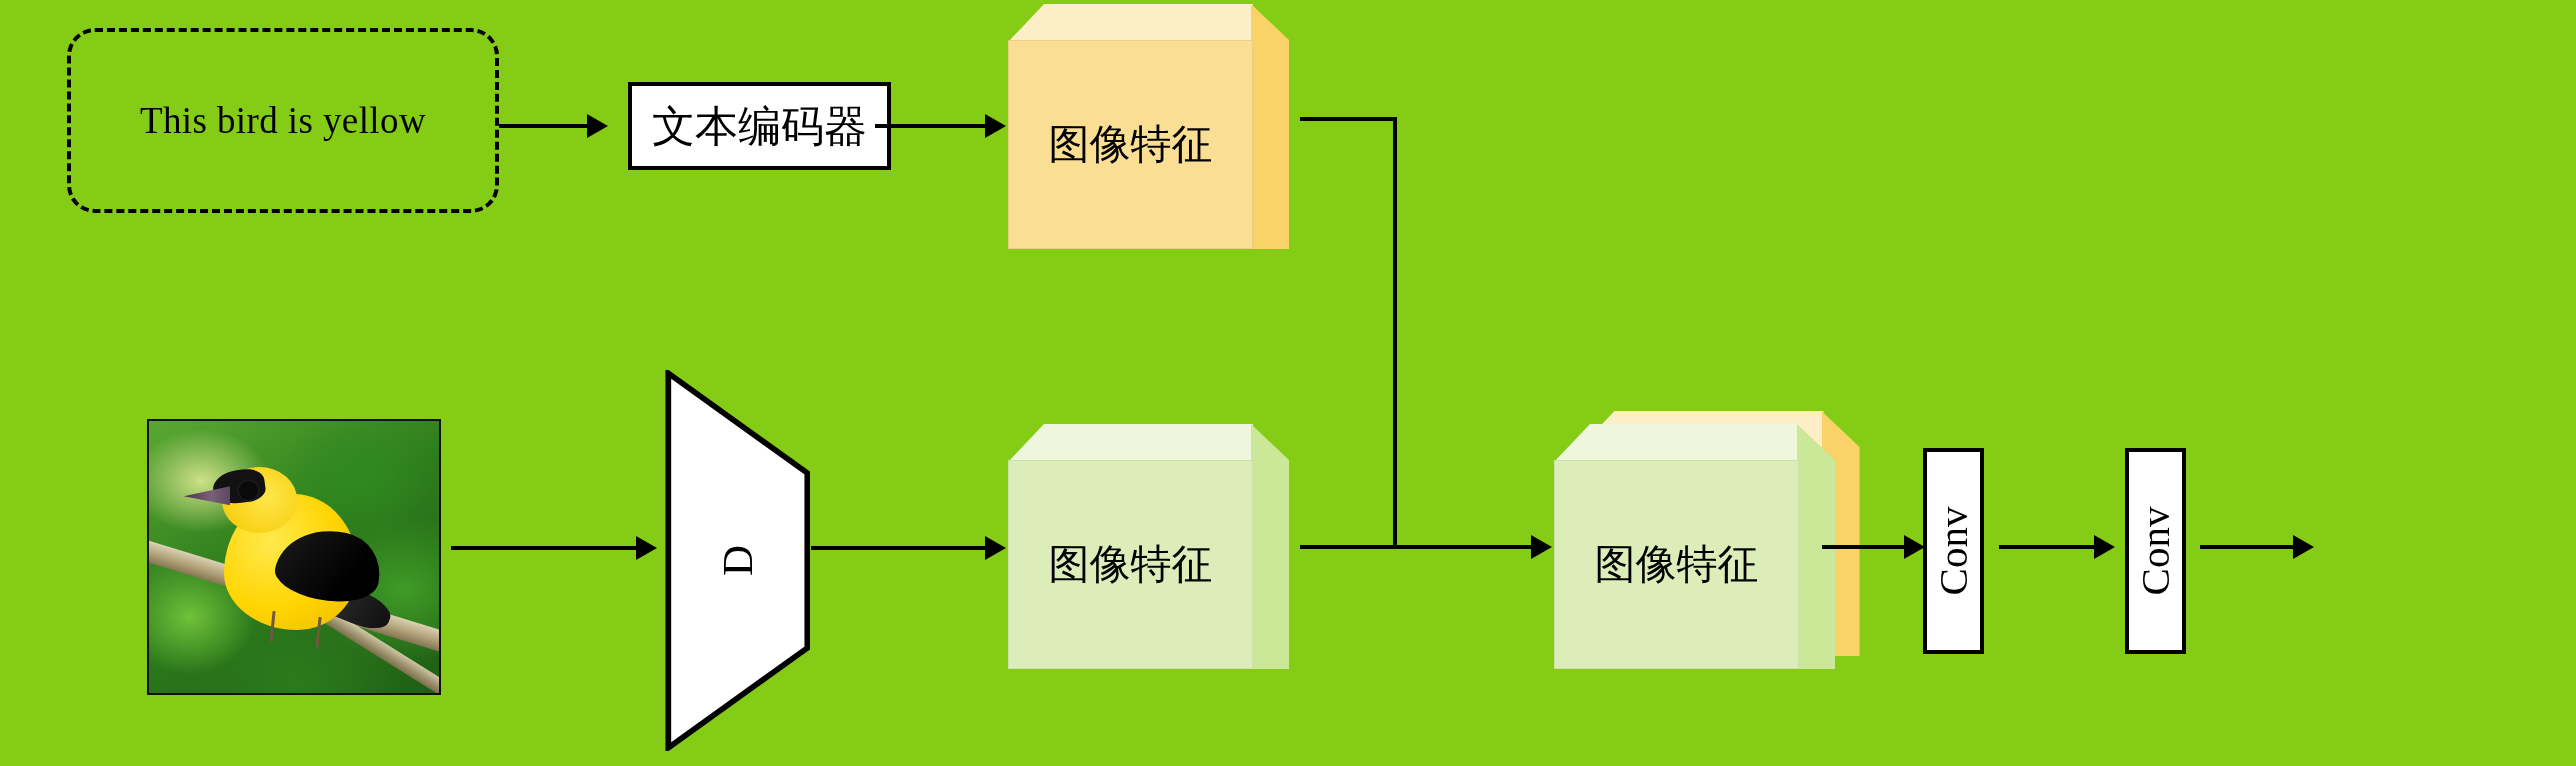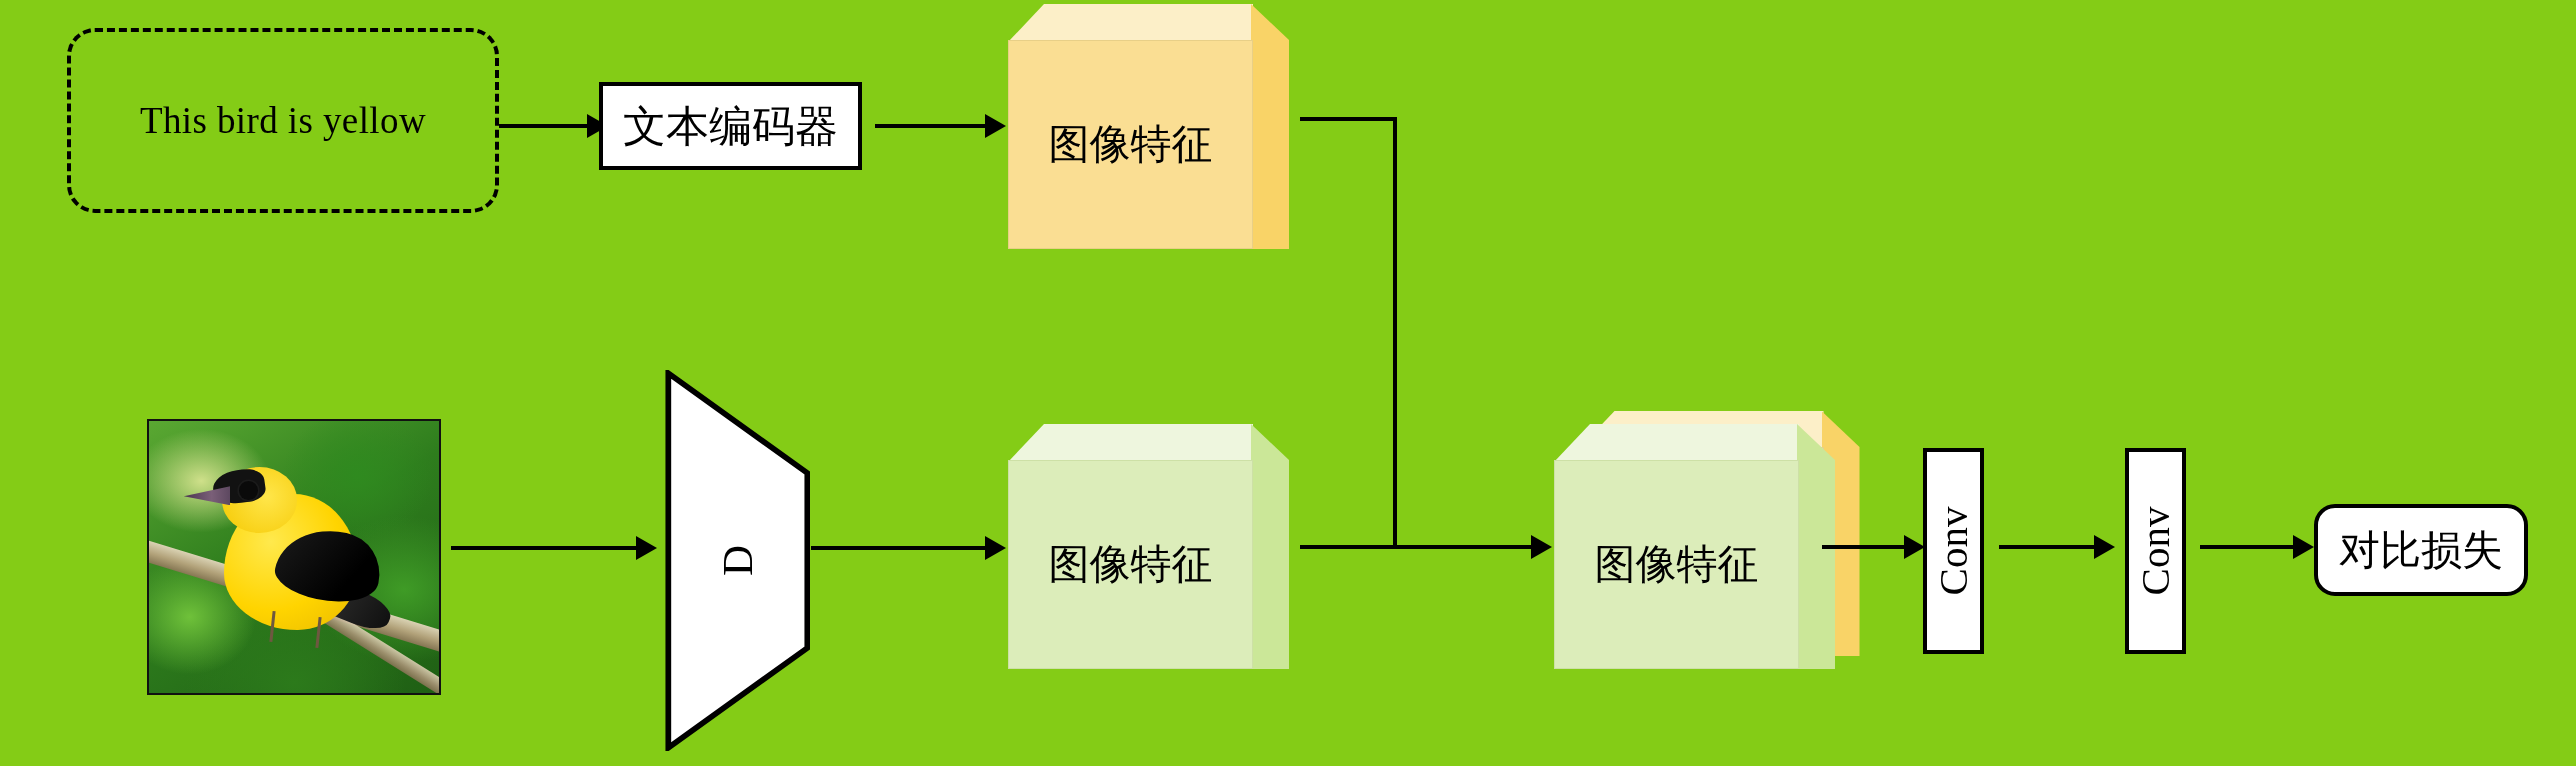--- a/index.html
+++ b/index.html
@@ -15,21 +15,21 @@
   #caption-box .cline{
     font-family:"Liberation Serif",serif;font-size:37px;line-height:56px;
     color:#000;white-space:nowrap;text-align:center;letter-spacing:0.4px;
   }
 
   
   .rect-node{
     position:absolute;border:4.1px solid #000;background:#fff;box-sizing:border-box;
     display:flex;align-items:center;justify-content:center;color:#000;
   }
-  #text-encoder{left:599px;top:82px;width:263px;height:88px;}
+  #text-encoder{left:628px;top:82px;width:263px;height:88px;}
   #text-encoder .lbl{font-family:"DejaVu Sans",sans-serif;font-size:43px;line-height:1;}
 
   .conv-node{
     position:absolute;border:4.1px solid #000;background:#fff;box-sizing:border-box;
     display:flex;align-items:center;justify-content:center;
   }
   .conv-node .lbl{
     font-family:"Liberation Serif",serif;font-size:41px;color:#000;
     transform:rotate(-90deg);white-space:nowrap;
   }
@@ -250,18 +250,15 @@
   <div class="hline" style="left:1999px;top:545px;width:100px;"></div>
   <div class="arrowhead" style="left:2094px;top:535px;"></div>
 
   <div class="conv-node" id="conv-2">
     <span class="lbl">Conv</span>
   </div>
 
   <div class="hline" style="left:2200px;top:545px;width:98px;"></div>
   <div class="arrowhead" style="left:2293px;top:535px;"></div>
 
-  <div id="loss-node">
-    <span class="lbl">对比损失</span>
-  </div>
 
 </div>
 
 
 </body></html>

